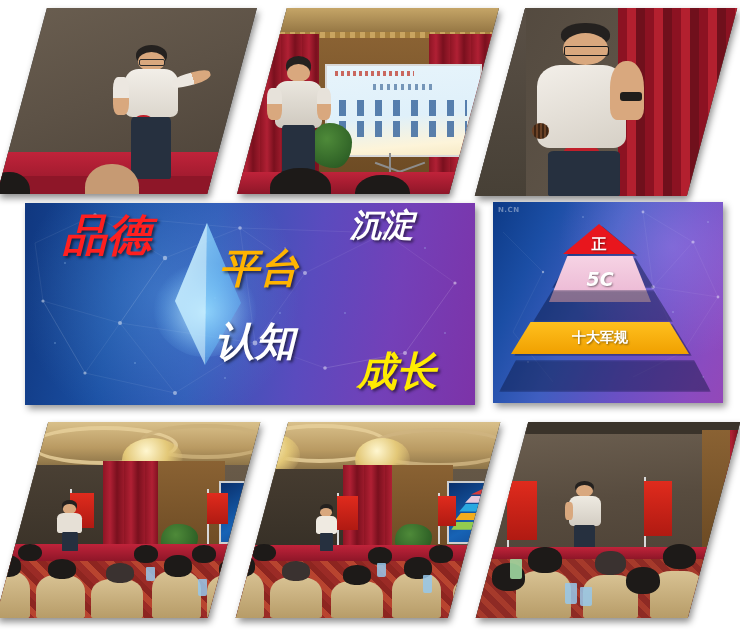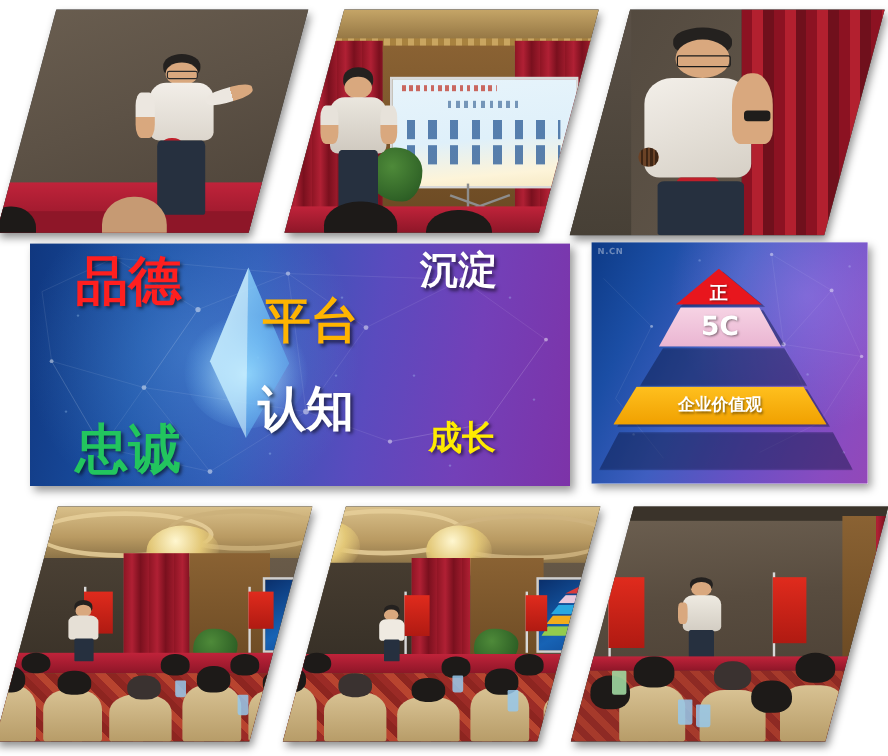--- a/index.html
+++ b/index.html
@@ -72,20 +72,21 @@
   .bottle{position:absolute;border-radius:1px 1px 2px 2px;background:rgba(150,200,235,.85);}
 
   
   .banner{
     position:absolute;
     overflow:hidden;
     box-shadow:3px 4px 7px rgba(0,0,0,.4);
     background:
       radial-gradient(circle at 30% 45%, rgba(120,190,255,.30) 0%, rgba(120,190,255,0) 42%),
       linear-gradient(100deg,#10377f 0%,#1a4fa3 22%,#2f59b5 40%,#5a4bbe 62%,#7340b8 80%,#7d33a8 100%);
+    font-style: italic;
   }
   .net{position:absolute;inset:0;opacity:.55;}
   .crystal{position:absolute;}
   .bw{position:absolute;font-weight:700;line-height:1;white-space:nowrap;
       font-family:"DejaVu Sans","Liberation Sans",sans-serif;
       text-shadow:2px 2px 3px rgba(0,0,0,.55);}
 
   
   .pyr-panel{
     position:absolute;overflow:hidden;
@@ -252,22 +253,21 @@
       <ellipse cx="60" cy="92" rx="52" ry="50" fill="url(#glow)"></ellipse>
       <polygon points="62,8 96,88 60,150 30,86" fill="url(#cg)"></polygon>
       <polygon points="62,8 60,150 30,86" fill="rgba(225,250,255,0.55)"></polygon>
       <polygon points="62,8 96,88 60,150" fill="rgba(120,200,250,0.30)"></polygon>
     </svg>
 
     <div class="bw" style="left:38px;top:10px;font-size:44px;color:#ff1f1f;">品德</div>
     <div class="bw" style="left:325px;top:6px;font-size:32px;color:#ffffff;">沉淀</div>
     <div class="bw" style="left:194px;top:45px;font-size:40px;color:#ffb400;">平台</div>
     <div class="bw" style="left:190px;top:118px;font-size:40px;color:#ffffff;">认知</div>
-    <div class="bw" style="left:38px;top:150px;font-size:44px;color:#22c55e;">忠诚</div>
-    <div class="bw" style="left:332px;top:148px;font-size:28px;color:#ffeb00;">成长</div>
+    <div class="bw" style="left:332px;top:148px;font-size:40px;color:#ffeb00;">成长</div>
   </div>
 
   <div class="pyr-panel" style="left:493px;top:202px;width:230px;height:201px;">
     <svg class="net" viewBox="0 0 230 201" preserveAspectRatio="none">
       <g stroke="rgba(255,255,255,0.18)" stroke-width="0.6" fill="none">
         <path d="M150,10 L200,40 L225,95 L190,150 L140,175"></path>
         <path d="M200,40 L160,85 L190,150"></path>
         <path d="M150,10 L160,85 L225,95"></path>
         <path d="M10,30 L50,70 L20,130 L60,180"></path>
       </g>
@@ -290,29 +290,29 @@
     </svg>
 
     <div class="watermark" style="left:5px;top:4px;text-align:center;">N.CN</div>
 
     <div class="pyr-shadow" style="left:73px;top:24px;width:72px;height:30px;clip-path:polygon(50% 0,100% 100%,0 100%);"></div>
     <div class="pyr-row" style="left:70px;top:22px;width:72px;height:30px;background:#e8161d;clip-path:polygon(50% 0,100% 100%,0 100%);font-size:15px;padding-top:10px;box-sizing:border-box;">
       <span>正</span>
     </div>
 
     <div class="pyr-shadow" style="left:59px;top:56px;width:102px;height:30px;clip-path:polygon(18% 0,82% 0,100% 100%,0 100%);"></div>
-    <div class="pyr-row" style="left:56px;top:54px;width:102px;height:33px;background:linear-gradient(180deg,#f6d3e4,#eab5d2);clip-path:polygon(18% 0,82% 0,100% 100%,0 100%);font-size:22px;">
+    <div class="pyr-row" style="left:56px;top:54px;width:102px;height:46px;background:linear-gradient(180deg,#f6d3e4,#eab5d2);clip-path:polygon(18% 0,82% 0,100% 100%,0 100%);font-size:19px;font-style:italic;">
       <span>5C</span>
     </div>
 
     <div class="pyr-shadow" style="left:40px;top:88px;width:140px;height:32px;clip-path:polygon(14% 0,86% 0,100% 100%,0 100%);"></div>
 
     <div class="pyr-shadow" style="left:21px;top:122px;width:178px;height:32px;clip-path:polygon(11% 0,89% 0,100% 100%,0 100%);"></div>
     <div class="pyr-row" style="left:18px;top:120px;width:178px;height:32px;background:linear-gradient(180deg,#ffc01e,#f0a000);clip-path:polygon(11% 0,89% 0,100% 100%,0 100%);font-size:14px;">
-      <span>企业价值观</span>
+      <span>十大军规</span>
     </div>
 
     <div class="pyr-shadow" style="left:6px;top:158px;width:212px;height:32px;clip-path:polygon(8% 0,92% 0,100% 100%,0 100%);"></div>
   </div>
 
   <div class="photo-tile" style="left:22px;top:422px;width:212px;height:196px;">
     <div class="photo-inner">
         <div class="scene">
       <div class="wall-brown" style="background:linear-gradient(180deg,#6e5f4c,#564a3c);"></div>
       <div class="ceiling" style="height:22%;"></div>

